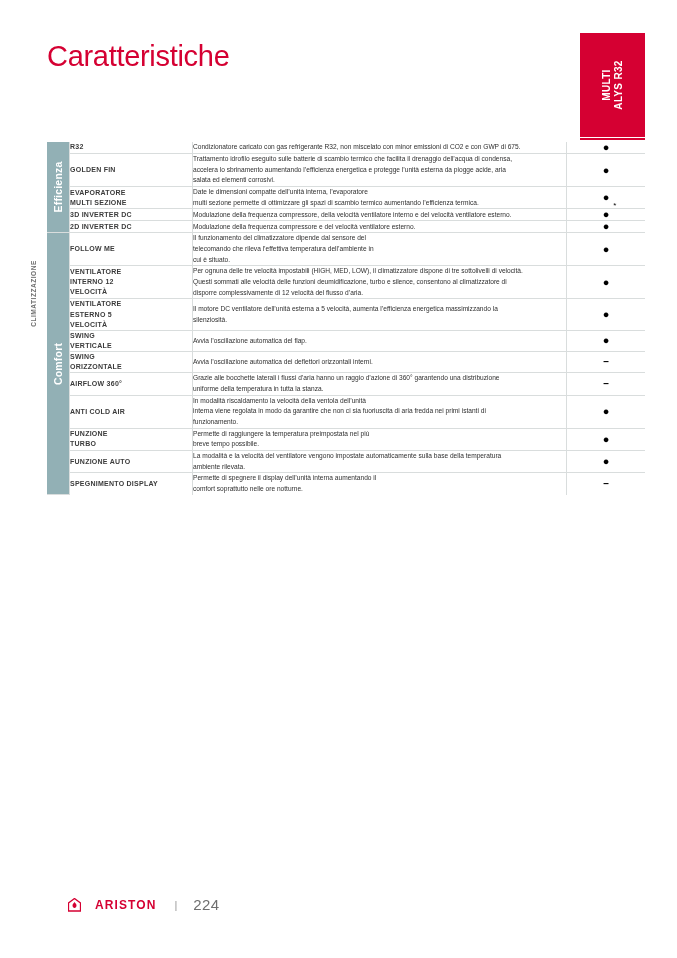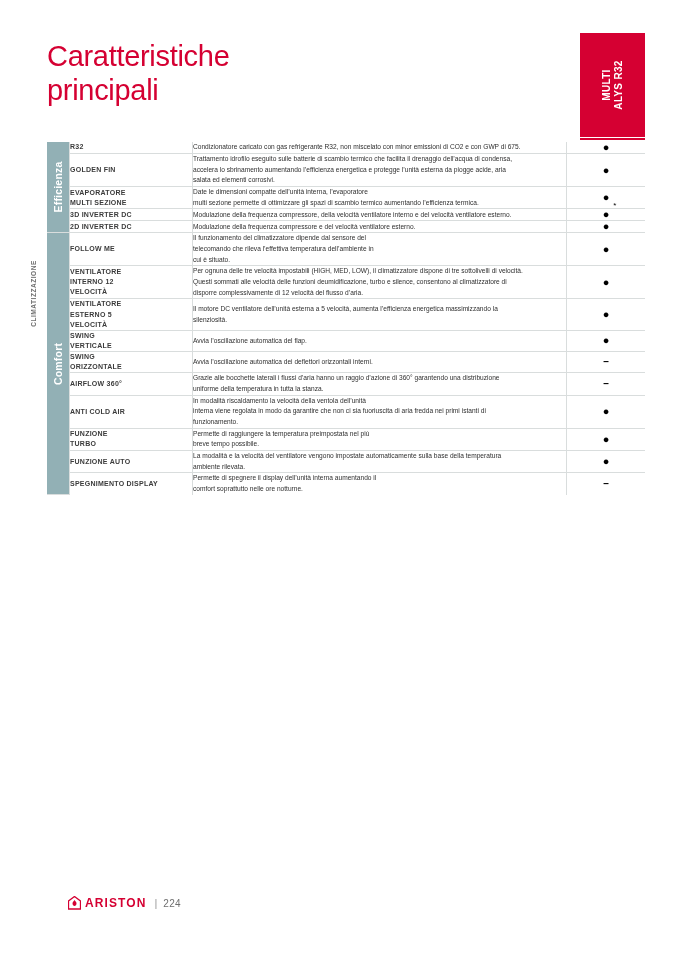--- a/index.html
+++ b/index.html
@@ -150,50 +150,49 @@
     width:65px; height:2px;
     background:#d50032;
   }
 
   
   #footer{
     position:absolute;
     left:68px; top:896px;
     display:flex;
     align-items:center;
-    gap:4px;
+    gap:14px;
     justify-content:flex-end;
   }
   #footer .logo-mark{
     width:13px;height:14px;
     display:block;
   }
   #footer .brand{
     color:#d50032;
     font-size:12px;
     font-weight:bold;
     letter-spacing:1.1px;
   }
   #footer .sep{
     color:#9a9a9a;
     font-size:11px;
     margin:0 2px 0 4px;
   }
   #footer .pageno{
     color:#6f6f6f;
-    font-size:10px;
+    font-size:15px;
     letter-spacing:0.3px;
   }
 </style>
 </head>
 <body>
 
 <div id="page-title">
   <span class="t-line">Caratteristiche</span>
-  <span class="t-line">principali</span>
 </div>
 
 <div id="product-badge">
   <div class="badge-rot">
     <span>MULTI</span>
     <span>ALYS R32</span>
   </div>
 </div>
 <div id="avail-rule"></div>
 

